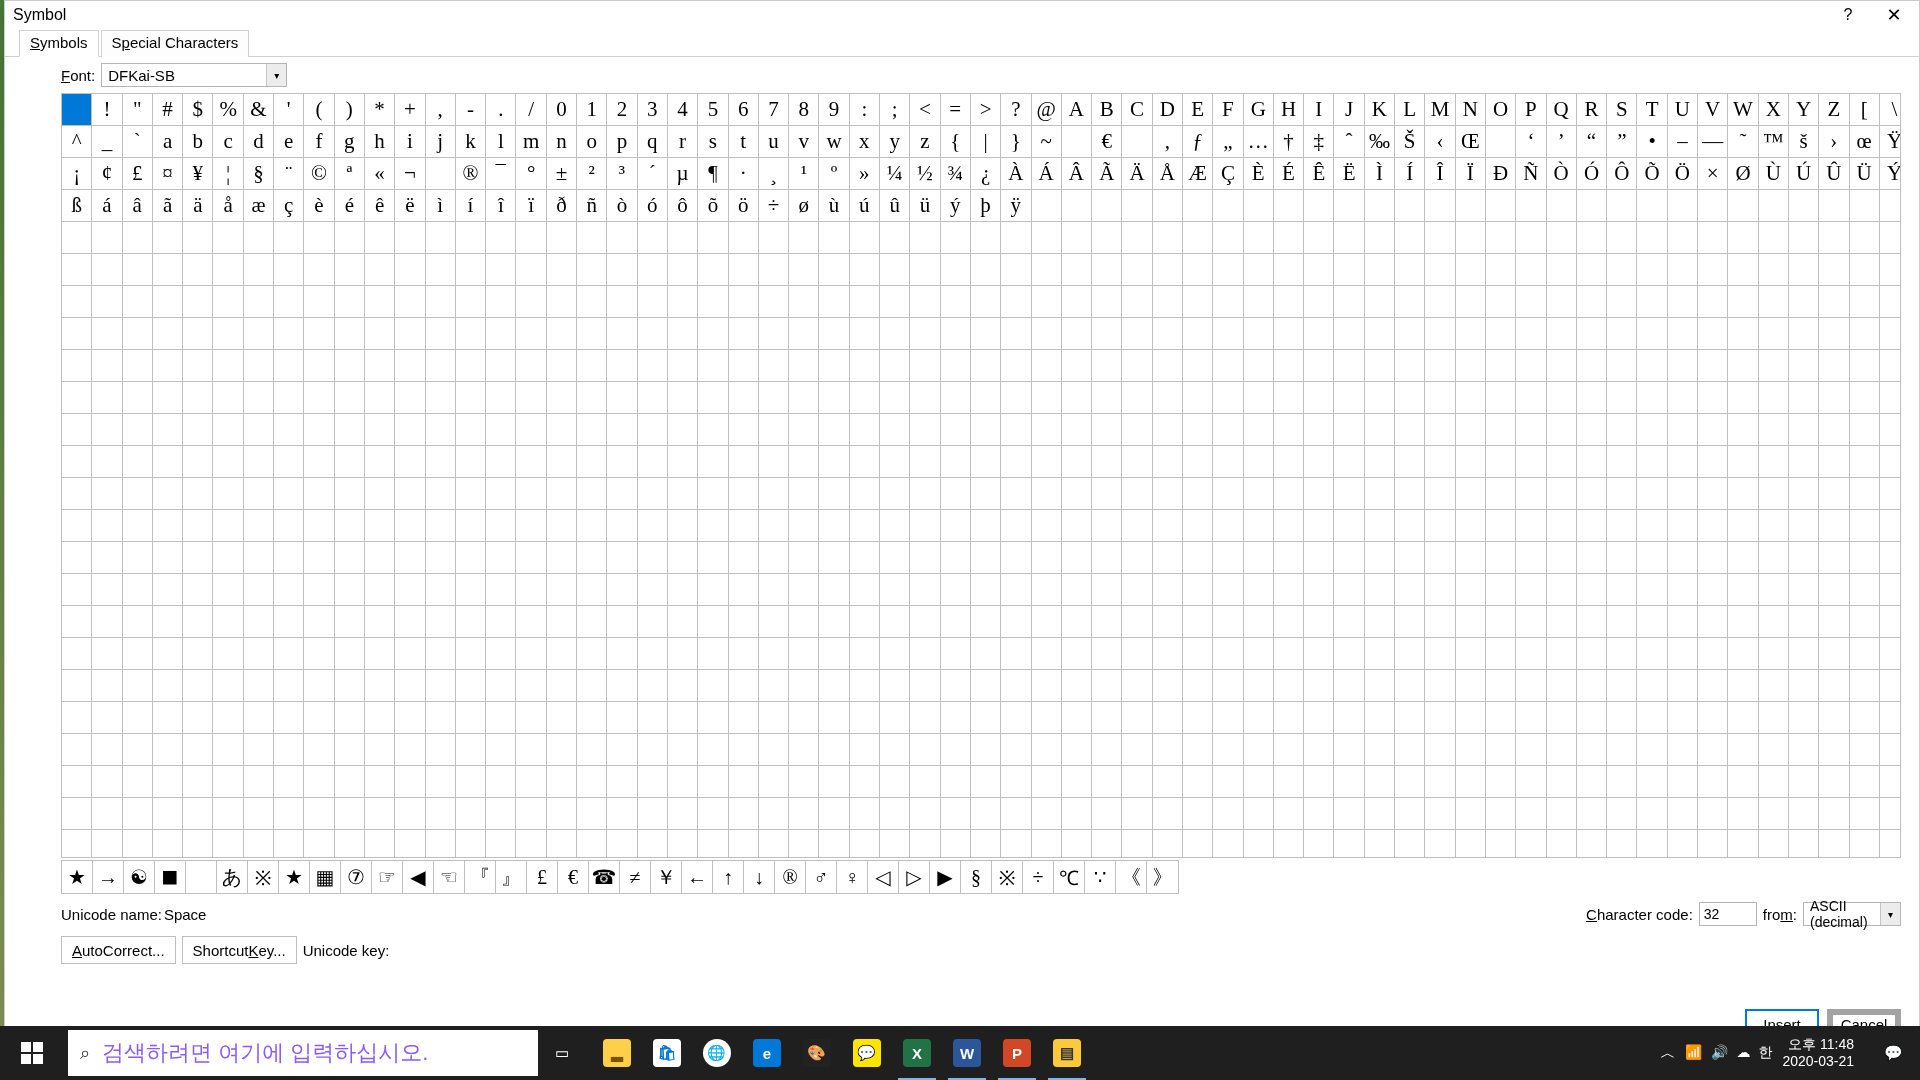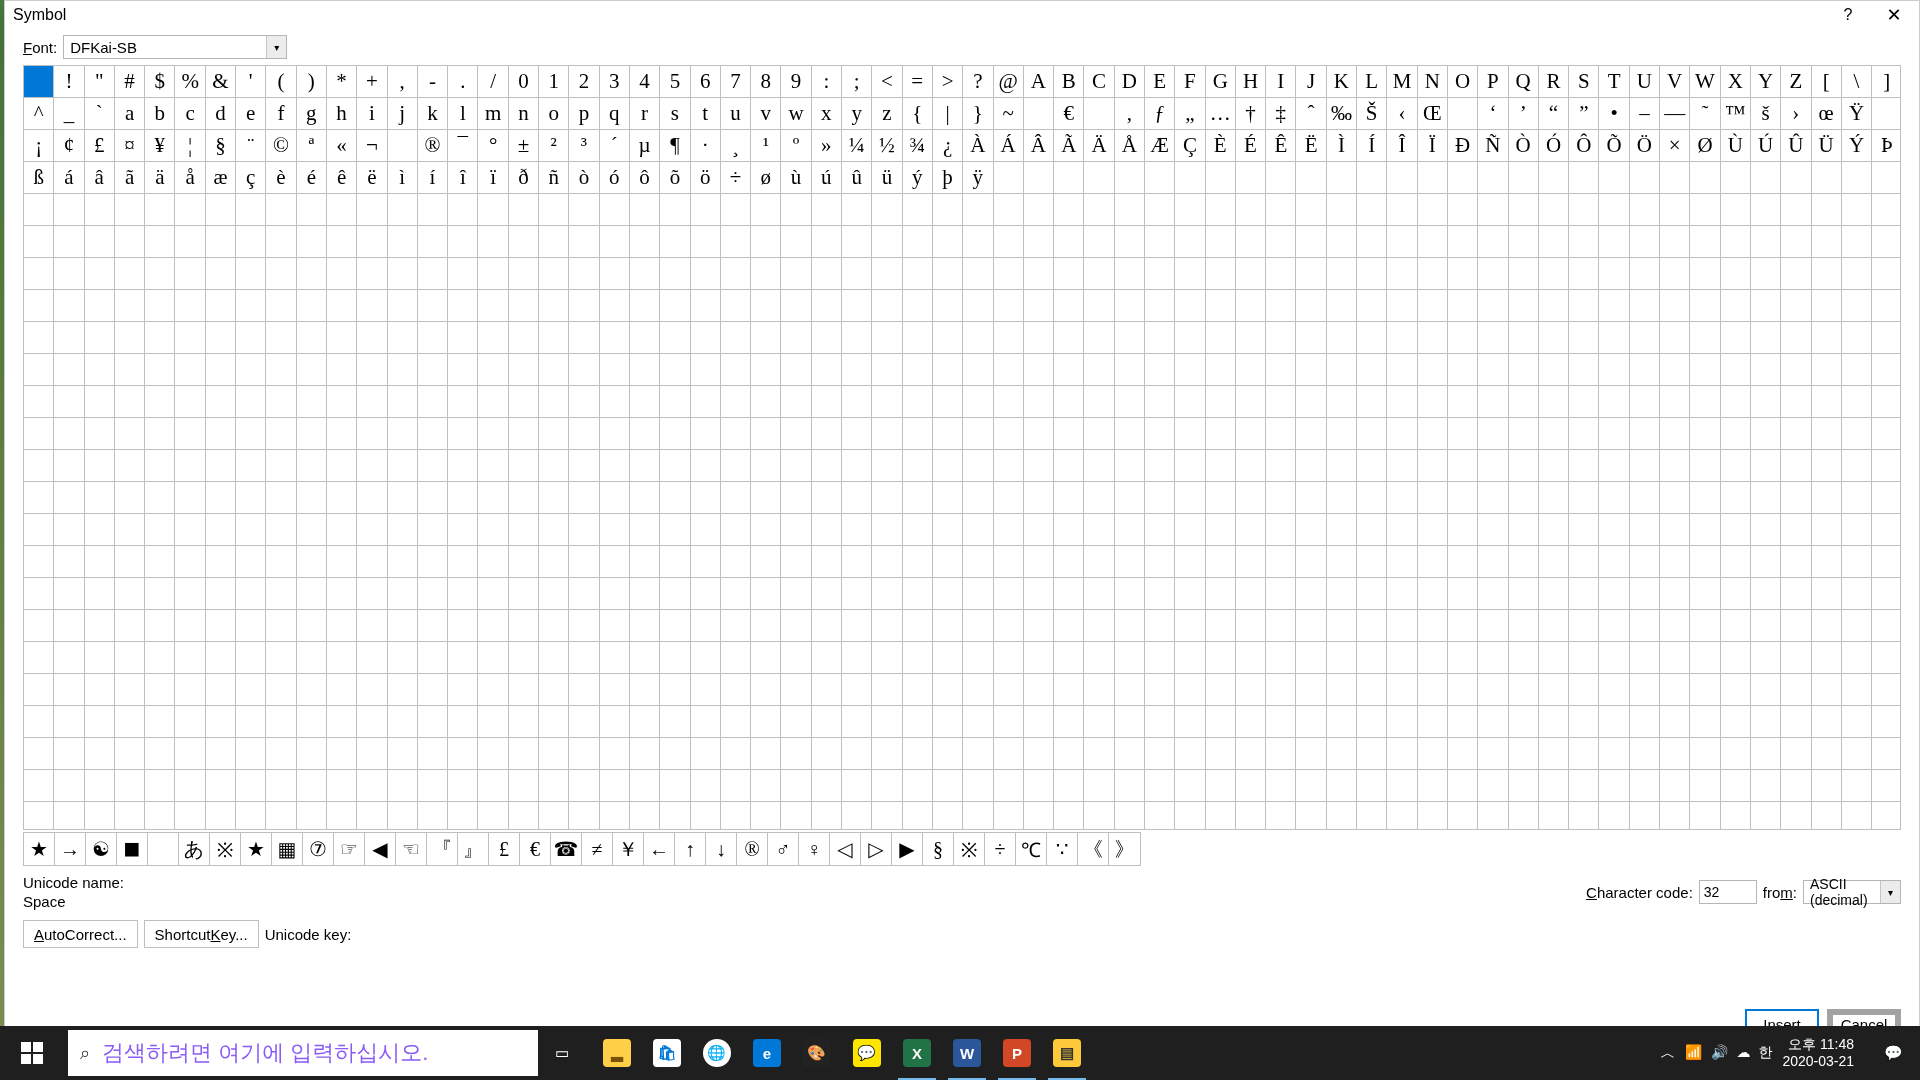--- a/index.html
+++ b/index.html
@@ -9,37 +9,37 @@
 .titlebar { height: 28px; display: flex; align-items: center; padding: 0 2px 0 8px; font-size: 16px; }
 .titlebar-title { flex: 0 0 auto; }
 .titlebar-spacer { flex: 1; }
 .titlebar-btn { width: 46px; height: 28px; display: flex; align-items: center; justify-content: center; font-size: 14px; cursor: default; }
 .titlebar-btn.help { font-size: 16px; }
 .titlebar-btn.close { font-size: 18px; font-weight: 300; }
 .tabs { display: flex; height: 28px; padding-left: 14px; border-bottom: 1px solid #d0d0d0; font-size: 15px; position: relative; }
 .tab { padding: 3px 10px 0 10px; margin-right: 2px; border: 1px solid #d0d0d0; border-bottom: none; background: #fdfdfd; cursor: default; position: relative; top: 1px; }
 .tab.active { background: #ffffff; border-bottom: 1px solid #ffffff; z-index: 2; }
 .tab .uline { text-decoration: underline; }
-.content { padding: 6px 18px 10px 18px; }
+.content { padding: 6px 18px 10px 18px; margin-left: 38px; }
 .font-row { display: flex; align-items: center; font-size: 15px; margin-bottom: 6px; gap: 6px; }
 .font-label .uline { text-decoration: underline; }
-.font-select { width: 224px; height: 24px; border: 1px solid #b5b5b5; background: #ffffff; display: flex; align-items: center; position: relative; }
+.font-select { width: 186px; height: 24px; border: 1px solid #b5b5b5; background: #ffffff; display: flex; align-items: center; position: relative; }
 .font-select-text { padding: 0 6px; font-size: 15px; flex: 1; }
 .font-select-arrow { width: 20px; height: 22px; display: flex; align-items: center; justify-content: center; font-size: 10px; background: #ececec; border-left: 1px solid #c5c5c5; }
 .grid-container { border: 1px solid #bfbfbf; height: 765px; overflow: hidden; position: relative; }
 .symbol-grid { display: grid; grid-template-columns: repeat(62, 30.3px); grid-auto-rows: 32px; }
 .cell { border-right: 1px solid #bfbfbf; border-bottom: 1px solid #bfbfbf; display: flex; align-items: center; justify-content: center; font-size: 21px; font-family: "DFKai-SB", serif; cursor: default; user-select: none; }
 .cell.selected { background: #0078d7; color: #ffffff; }
 .recent-label { font-size: 15px; margin-top: 6px; }
 .recent-label .uline { text-decoration: underline; }
 .recent-row { display: flex; border: 1px solid #bfbfbf; width: fit-content; margin-top: 2px; }
 .rcell { width: 31px; height: 32px; border-right: 1px solid #bfbfbf; display: flex; align-items: center; justify-content: center; font-size: 20px; font-family: "DFKai-SB", serif; cursor: default; }
 .rcell:last-child { border-right: none; }
 .info-row { display: flex; align-items: center; font-size: 15px; margin-top: 8px; }
-.info-left { display: flex; flex-direction: column; gap: 2px; }
+.info-left { display: flex; flex-direction: row; gap: 2px; }
 .info-right { margin-left: auto; display: flex; align-items: center; gap: 6px; }
 .char-code-input { width: 58px; height: 24px; border: 1px solid #b5b5b5; padding: 0 4px; font-size: 14px; background: #ffffff; }
 .from-select { width: 98px; height: 24px; border: 1px solid #b5b5b5; background: #ffffff; display: flex; align-items: center; }
 .from-select-text { padding: 0 6px; font-size: 14px; flex: 1; }
 .from-select-arrow { width: 20px; height: 22px; display: flex; align-items: center; justify-content: center; font-size: 10px; background: #ececec; border-left: 1px solid #c5c5c5; }
 .btn-row { display: flex; align-items: center; gap: 6px; margin-top: 10px; font-size: 15px; }
 .small-btn { height: 28px; padding: 0 10px; border: 1px solid #bfbfbf; background: #ffffff; display: inline-flex; align-items: center; justify-content: center; cursor: default; }
 .uline { text-decoration: underline; }
 .footer-btns { position: absolute; right: 18px; bottom: 10px; display: flex; gap: 8px; }
 .action-btn { height: 30px; width: 74px; border: 6px solid #a3a3a3; background: #ffffff; display: inline-flex; align-items: center; justify-content: center; font-size: 15px; cursor: default; }
@@ -67,20 +67,24 @@
 <div class="left-sliver"></div>
 
 <div class="dialog">
   <div class="titlebar">
     <div class="titlebar-title">Symbol</div>
     <div class="titlebar-spacer"></div>
     <div class="titlebar-btn help">?</div>
     <div class="titlebar-btn close">✕</div>
   </div>
 
+  <div class="tabs">
+    <div class="tab active"><span class="uline">S</span><span>ymbols</span></div>
+    <div class="tab">S<span class="uline">p</span>ecial Characters</div>
+  </div>
 
   <div class="content">
     <div class="font-row">
       <span class="font-label"><span class="uline">F</span>ont:</span>
       <div class="font-select">
         <div class="font-select-text">DFKai-SB</div>
         <div class="font-select-arrow">▾</div>
       </div>
     </div>
 

